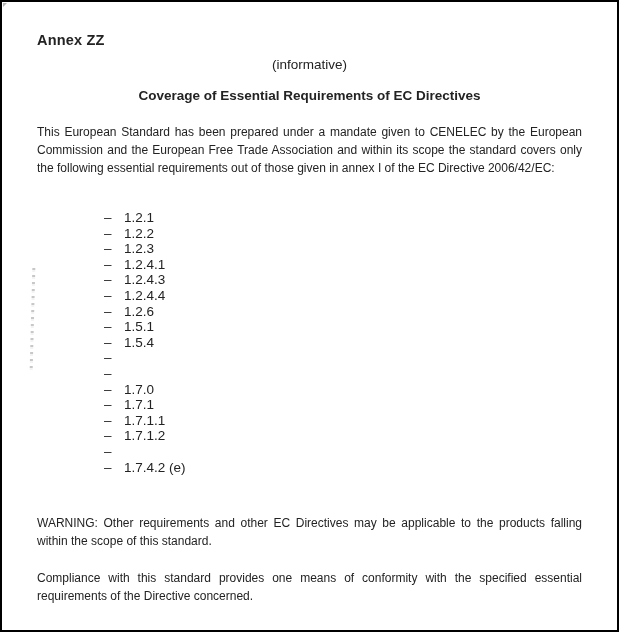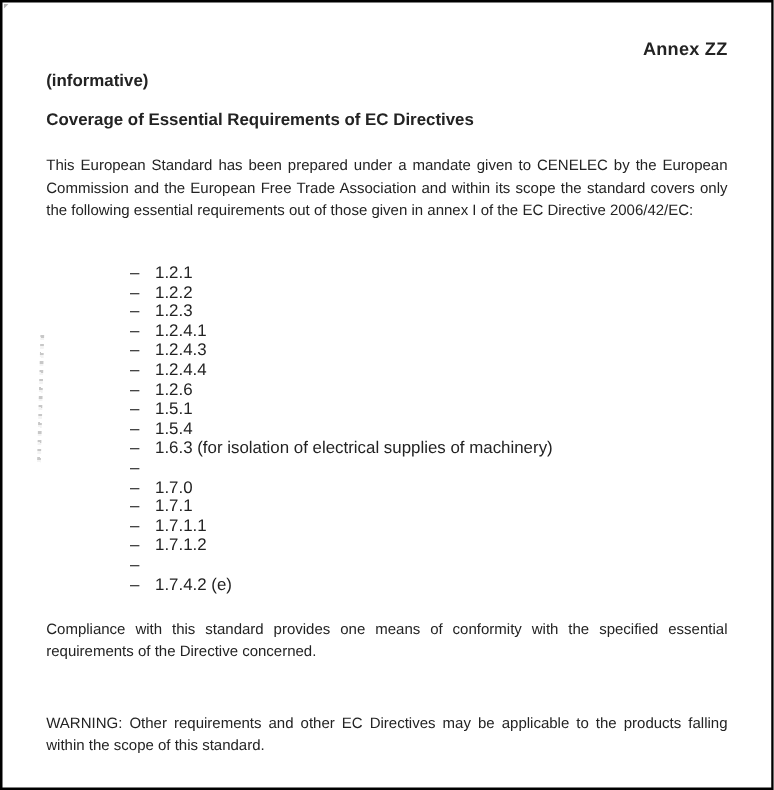--- a/index.html
+++ b/index.html
@@ -12,33 +12,34 @@
     background: #ffffff;
     border: 2px solid #000000;
     font-family: "Liberation Sans", sans-serif;
     color: #232323;
     overflow: hidden;
   }
   .content { padding: 30px 35px 0 35px; }
   .doc-title {
     font-size: 14.5px;
     font-weight: bold;
-    text-align: right;
+    text-align: left;
     margin: 0 0 9px 0;
     letter-spacing: 0.2px;
   }
   .doc-subtitle {
     font-size: 13.5px;
-    font-weight: bold;
+    font-weight: normal;
+    text-align: center;
     margin: 0 0 16px 0;
   }
   .doc-heading {
     font-size: 13.5px;
     font-weight: bold;
-    text-align: left;
+    text-align: center;
     margin: 0 0 20px 0;
   }
   .para {
     font-size: 12px;
     line-height: 18px;
     text-align: justify;
     text-align-last: left;
     margin: 0;
   }
   .req-list {
@@ -128,21 +129,20 @@
         <li>
         <span class="dash">–</span>
         <span>1.5.1</span>
       </li>
         <li>
         <span class="dash">–</span>
         <span>1.5.4</span>
       </li>
         <li>
         <span class="dash">–</span>
-        <span>1.6.3 (for isolation of electrical supplies of machinery)</span>
       </li>
         <li>
         <span class="dash">–</span>
       </li>
         <li>
         <span class="dash">–</span>
         <span>1.7.0</span>
       </li>
         <li>
         <span class="dash">–</span>
@@ -158,17 +158,17 @@
       </li>
         <li>
         <span class="dash">–</span>
       </li>
         <li>
         <span class="dash">–</span>
         <span>1.7.4.2 (e)</span>
       </li>
       </ul>
 
+    <p class="para warning">WARNING: Other requirements and other EC Directives may be applicable to the products falling within the scope of this standard.</p>
+
     <p class="para compliance">Compliance with this standard provides one means of conformity with the specified essential requirements of the Directive concerned.</p>
-
-    <p class="para warning">WARNING: Other requirements and other EC Directives may be applicable to the products falling within the scope of this standard.</p>
   </div>
 </div>
 
 </body></html>

